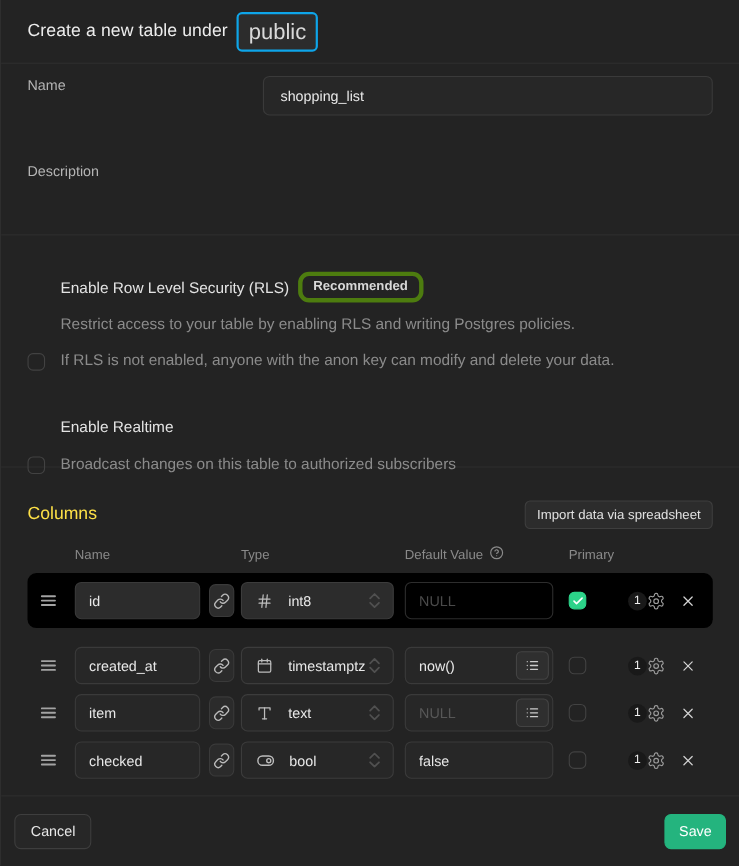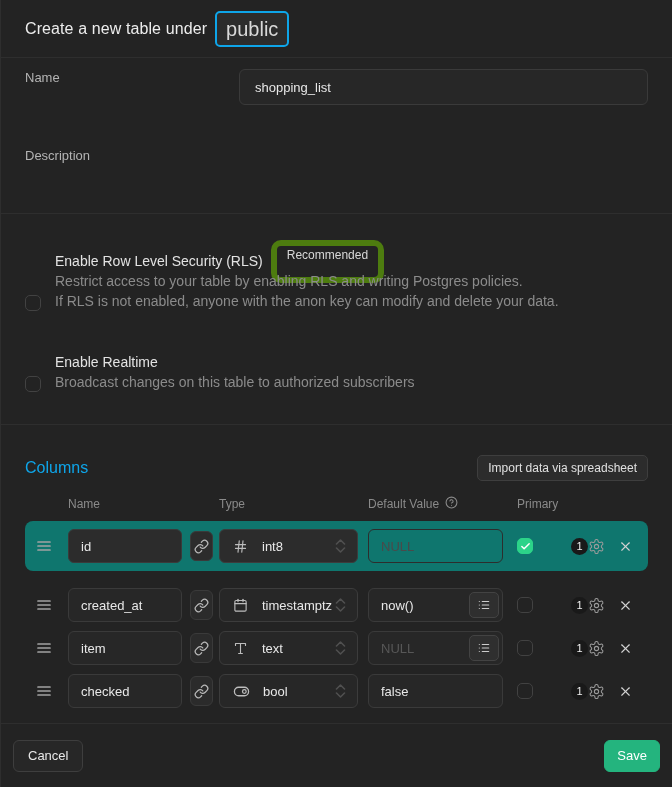--- a/index.html
+++ b/index.html
@@ -72,35 +72,36 @@
     border:1px solid #424242; border-radius:5px;
     background:transparent;
     margin-top:2px;
   }
   .opt-body { margin-left:14px; }
   .opt-label-row { display:flex; align-items:center; height:20px; }
   .opt-label { font-size:14px; color:#e3e3e3; }
   .rec-badge {
     margin-left:8px;
     font-size:12px; color:#d8d8d8;
-    border:6px solid #4d7c0f;
+    border:4px solid #4d7c0f;
     border-radius:10px;
-    padding:3px 10px 16px;
+    padding:3px 10px 5px;
     line-height:1;
-  }
-  .opt-desc { font-size:14px; color:#8b8b8b; line-height:20px; margin-top:0px; }
+    font-weight:bold;
+  }
+  .opt-desc { font-size:14px; color:#8b8b8b; line-height:20px; margin-top:13px; }
 
   
   .cols-sec {
     height:299px; flex:0 0 299px;
     border-bottom:1px solid #2e2e2e;
     padding:31px 24px 0;
   }
   .cols-head { display:flex; align-items:center; justify-content:space-between; height:24px; }
-  .cols-title { font-size:16px; color:#0ea5e9; }
+  .cols-title { font-size:16px; color:#fde047; }
   .import-btn {
     height:26px;
     background:#2c2c2c;
     border:1px solid #3e3e3e;
     border-radius:5px;
     color:#e0e0e0; font-size:12px;
     font-family:"Liberation Sans", sans-serif;
     padding:0 10px;
     cursor:pointer;
   }
@@ -114,21 +115,21 @@
 
   
   .col-row {
     display:flex; align-items:center;
     height:34px;
     padding:0 0 0 12px;
     margin-top:9px;
   }
   .col-row.card {
     height:50px;
-    background:#0f766e;
+    background:#000000;
     border-radius:8px;
   }
   .col-row.card + .col-row { margin-top:17px; }
   .drag-handle { width:16px; flex:0 0 16px; color:#a3a3a3; display:flex; align-items:center; }
   .cell-input {
     margin-left:15px;
     width:114px; height:34px;
     background:#272727;
     border:1px solid #3a3a3a;
     border-radius:6px;

